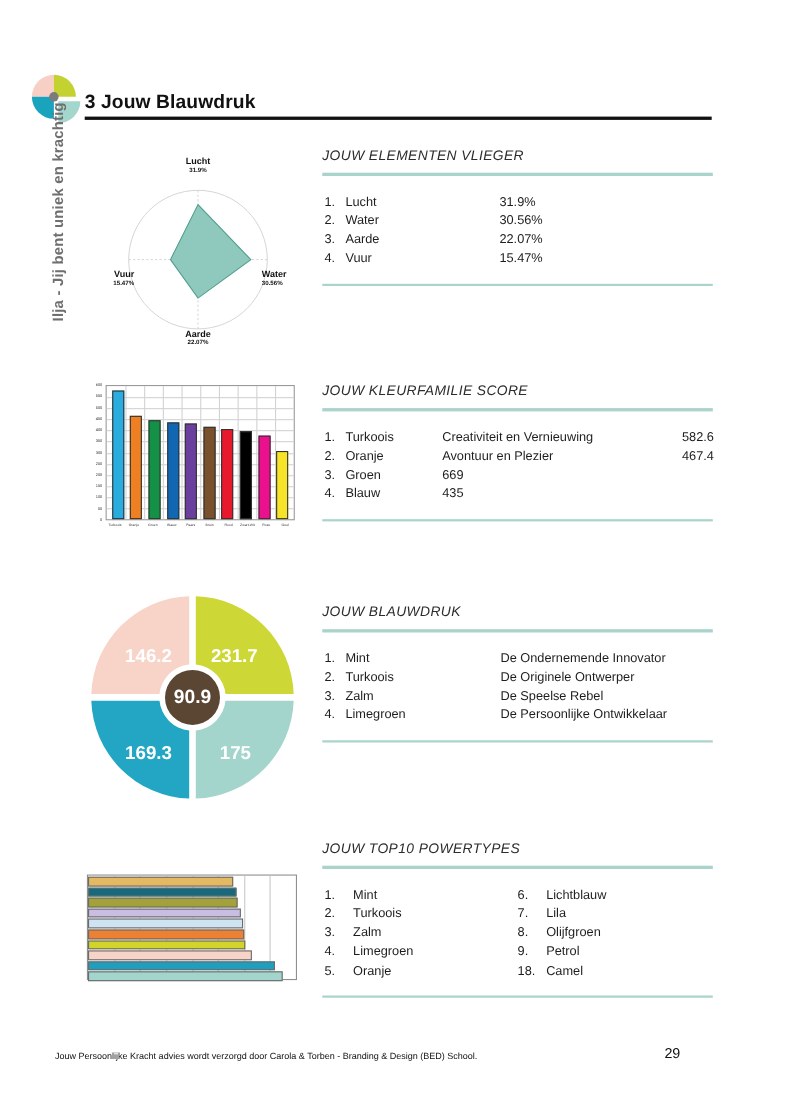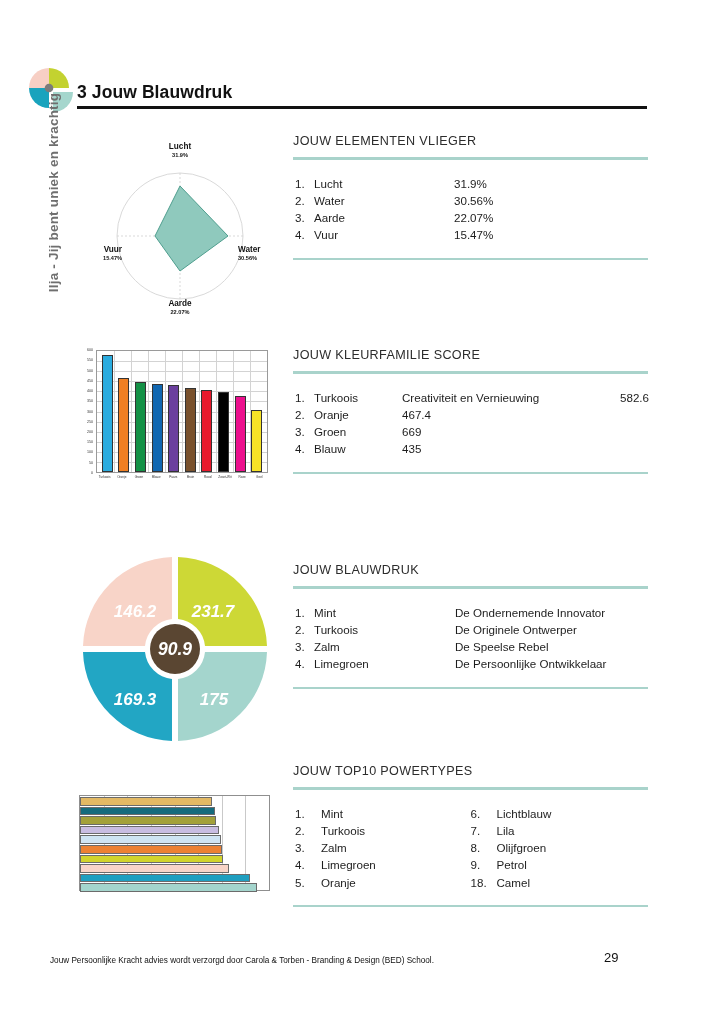--- a/index.html
+++ b/index.html
@@ -30,20 +30,21 @@
   .title-rule {
     position:absolute; left:77px; top:106px; width:570px; height:3px;
     background:#111;
   }
 
   
   .block { position:absolute; left:293px; width:355px; }
   .block-title {
     font-size:12.6px; letter-spacing:.35px; color:#2c2c2c;
     margin-bottom:9px;
+    font-style:italic;
   }
   .rule { height:2.5px; background:#a9d3cb; width:100%; }
   .rows { padding:15px 2px 14px 2px; }
   .row { display:flex; font-size:11.6px; line-height:17.3px; color:#1d1d1d; }
   .row .rank { width:19px; flex:none; }
   .row .name { flex:none; }
   .row .desc { flex:none; }
   .row .val { flex:none; text-align:left; }
 
   
@@ -80,21 +81,21 @@
   .bc-bar { width:11px; border:1px solid #333; box-sizing:border-box; }
   .bc-yaxis { position:absolute; left:0; top:2px; bottom:20px; width:24px; }
   .bc-yaxis span { position:absolute; right:3px; font-size:3.6px; color:#333;
                    transform:translateY(-50%); }
   .bc-xaxis { position:absolute; left:24px; right:4px; bottom:6px; height:12px;
               display:flex; justify-content:space-around; }
   .bc-xaxis span { width:17px; font-size:3.1px; color:#333; text-align:center;
                    overflow:hidden; white-space:nowrap; }
 
   
-  .donut { position:absolute; left:77px; top:556px; width:196px; height:186px;font-style:italic; }
+  .donut { position:absolute; left:77px; top:541px; width:196px; height:186px; }
   .donut svg { display:block; }
   .donut-val {
     position:absolute; font-size:17px; font-weight:bold; color:#ffffff;
     transform:translate(-50%,-50%);
   }
   .donut-center-val {
     position:absolute; left:50%; top:50%; transform:translate(-50%,-50%);
     font-size:17.5px; font-weight:bold; color:#ffffff;
   }
 
@@ -262,20 +263,21 @@
     <div class="rows">
       <div class="row">
         <span class="rank">1.</span>
         <span class="name">Turkoois</span>
         <span class="desc">Creativiteit en Vernieuwing</span>
         <span class="val">582.6</span>
       </div>
       <div class="row">
         <span class="rank">2.</span>
         <span class="name">Oranje</span>
+        <span class="desc">Avontuur en Plezier</span>
         <span class="val">467.4</span>
       </div>
       <div class="row">
         <span class="rank">3.</span>
         <span class="name">Groen</span>
         <span class="val">669</span>
       </div>
       <div class="row">
         <span class="rank">4.</span>
         <span class="name">Blauw</span>
@@ -295,21 +297,21 @@
         <circle cx="0" cy="0" r="25" fill="#5a4632"></circle>
       </g>
     </svg>
     <div class="donut-val" style="left:58px; top:56px;">146.2</div>
     <div class="donut-val" style="left:136px; top:56px;">231.7</div>
     <div class="donut-val" style="left:58px; top:144px;">169.3</div>
     <div class="donut-val" style="left:137px; top:144px;">175</div>
     <div class="donut-center-val">90.9</div>
   </div>
 
-  <div class="block b-blauw" style="top:563px;">
+  <div class="block b-blauw" style="top:549px;">
     <div class="block-title">JOUW BLAUWDRUK</div>
     <div class="rule"></div>
     <div class="rows">
       <div class="row">
         <span class="rank">1.</span>
         <span class="name">Mint</span>
         <span class="desc">De Ondernemende Innovator</span>
       </div>
       <div class="row">
         <span class="rank">2.</span>

